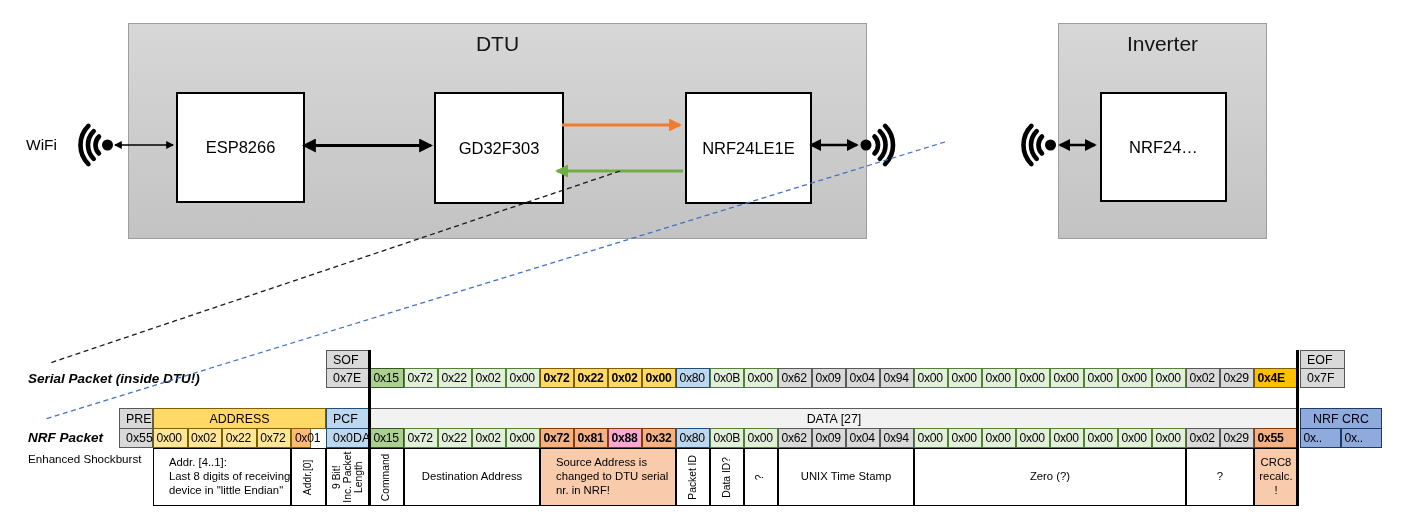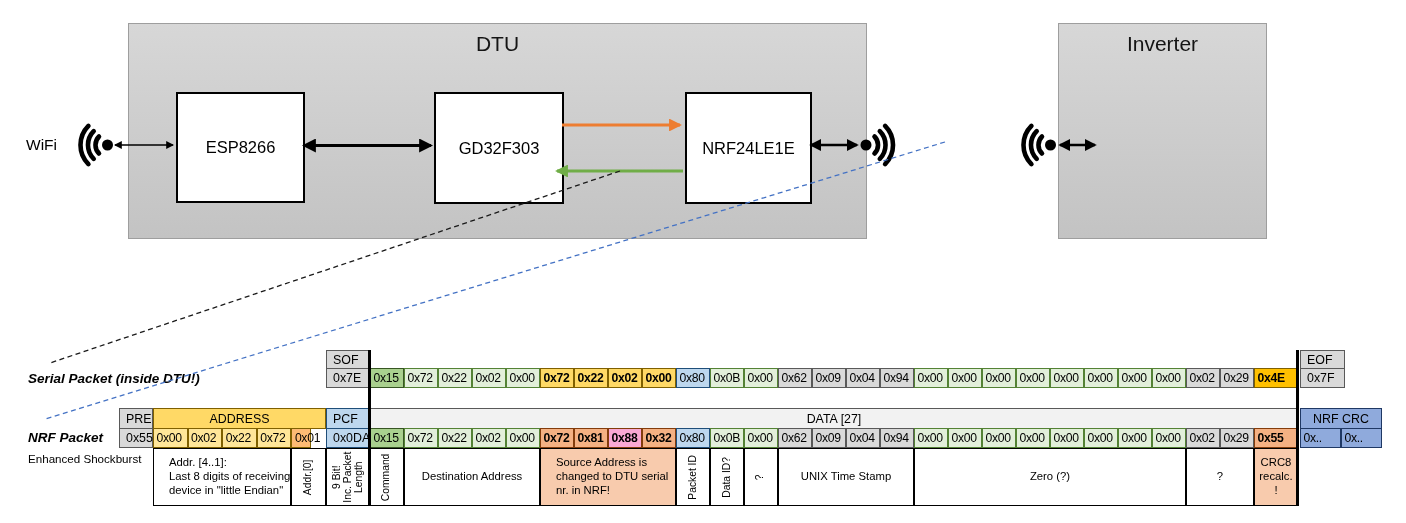--- a/index.html
+++ b/index.html
@@ -40,20 +40,21 @@
   <div class="gbox" style="left:128px;top:23px;width:737px;height:214px">
     <div class="gtitle">DTU</div>
   </div>
   <div class="comp" style="left:176px;top:92px;width:125px;height:107px">ESP8266</div>
   <div class="comp" style="left:434px;top:92px;width:126px;height:108px">GD32F303</div>
   <div class="comp" style="left:685px;top:92px;width:123px;height:108px">NRF24LE1E</div>
 
   <div class="gbox" style="left:1058px;top:23px;width:207px;height:214px">
     <div class="gtitle">Inverter</div>
   </div>
+  <div class="comp" style="left:1100px;top:92px;width:123px;height:106px">NRF24…</div>
 
   <div class="lbl wifi-lbl" style="left:26px;top:136px">WiFi</div>
 
   <svg class="overlay" width="1406" height="523" viewBox="0 0 1406 523">
     <defs>
       <marker id="mb" viewBox="0 0 10 10" refX="8.5" refY="5" markerWidth="5" markerHeight="5" orient="auto-start-reverse">
           <path d="M0 0L10 5L0 10z" fill="#000"></path>
         </marker>
       <marker id="mo" viewBox="0 0 10 10" refX="8.5" refY="5" markerWidth="4.6" markerHeight="4.6" orient="auto-start-reverse">
           <path d="M0 0L10 5L0 10z" fill="#ED7D31"></path>

